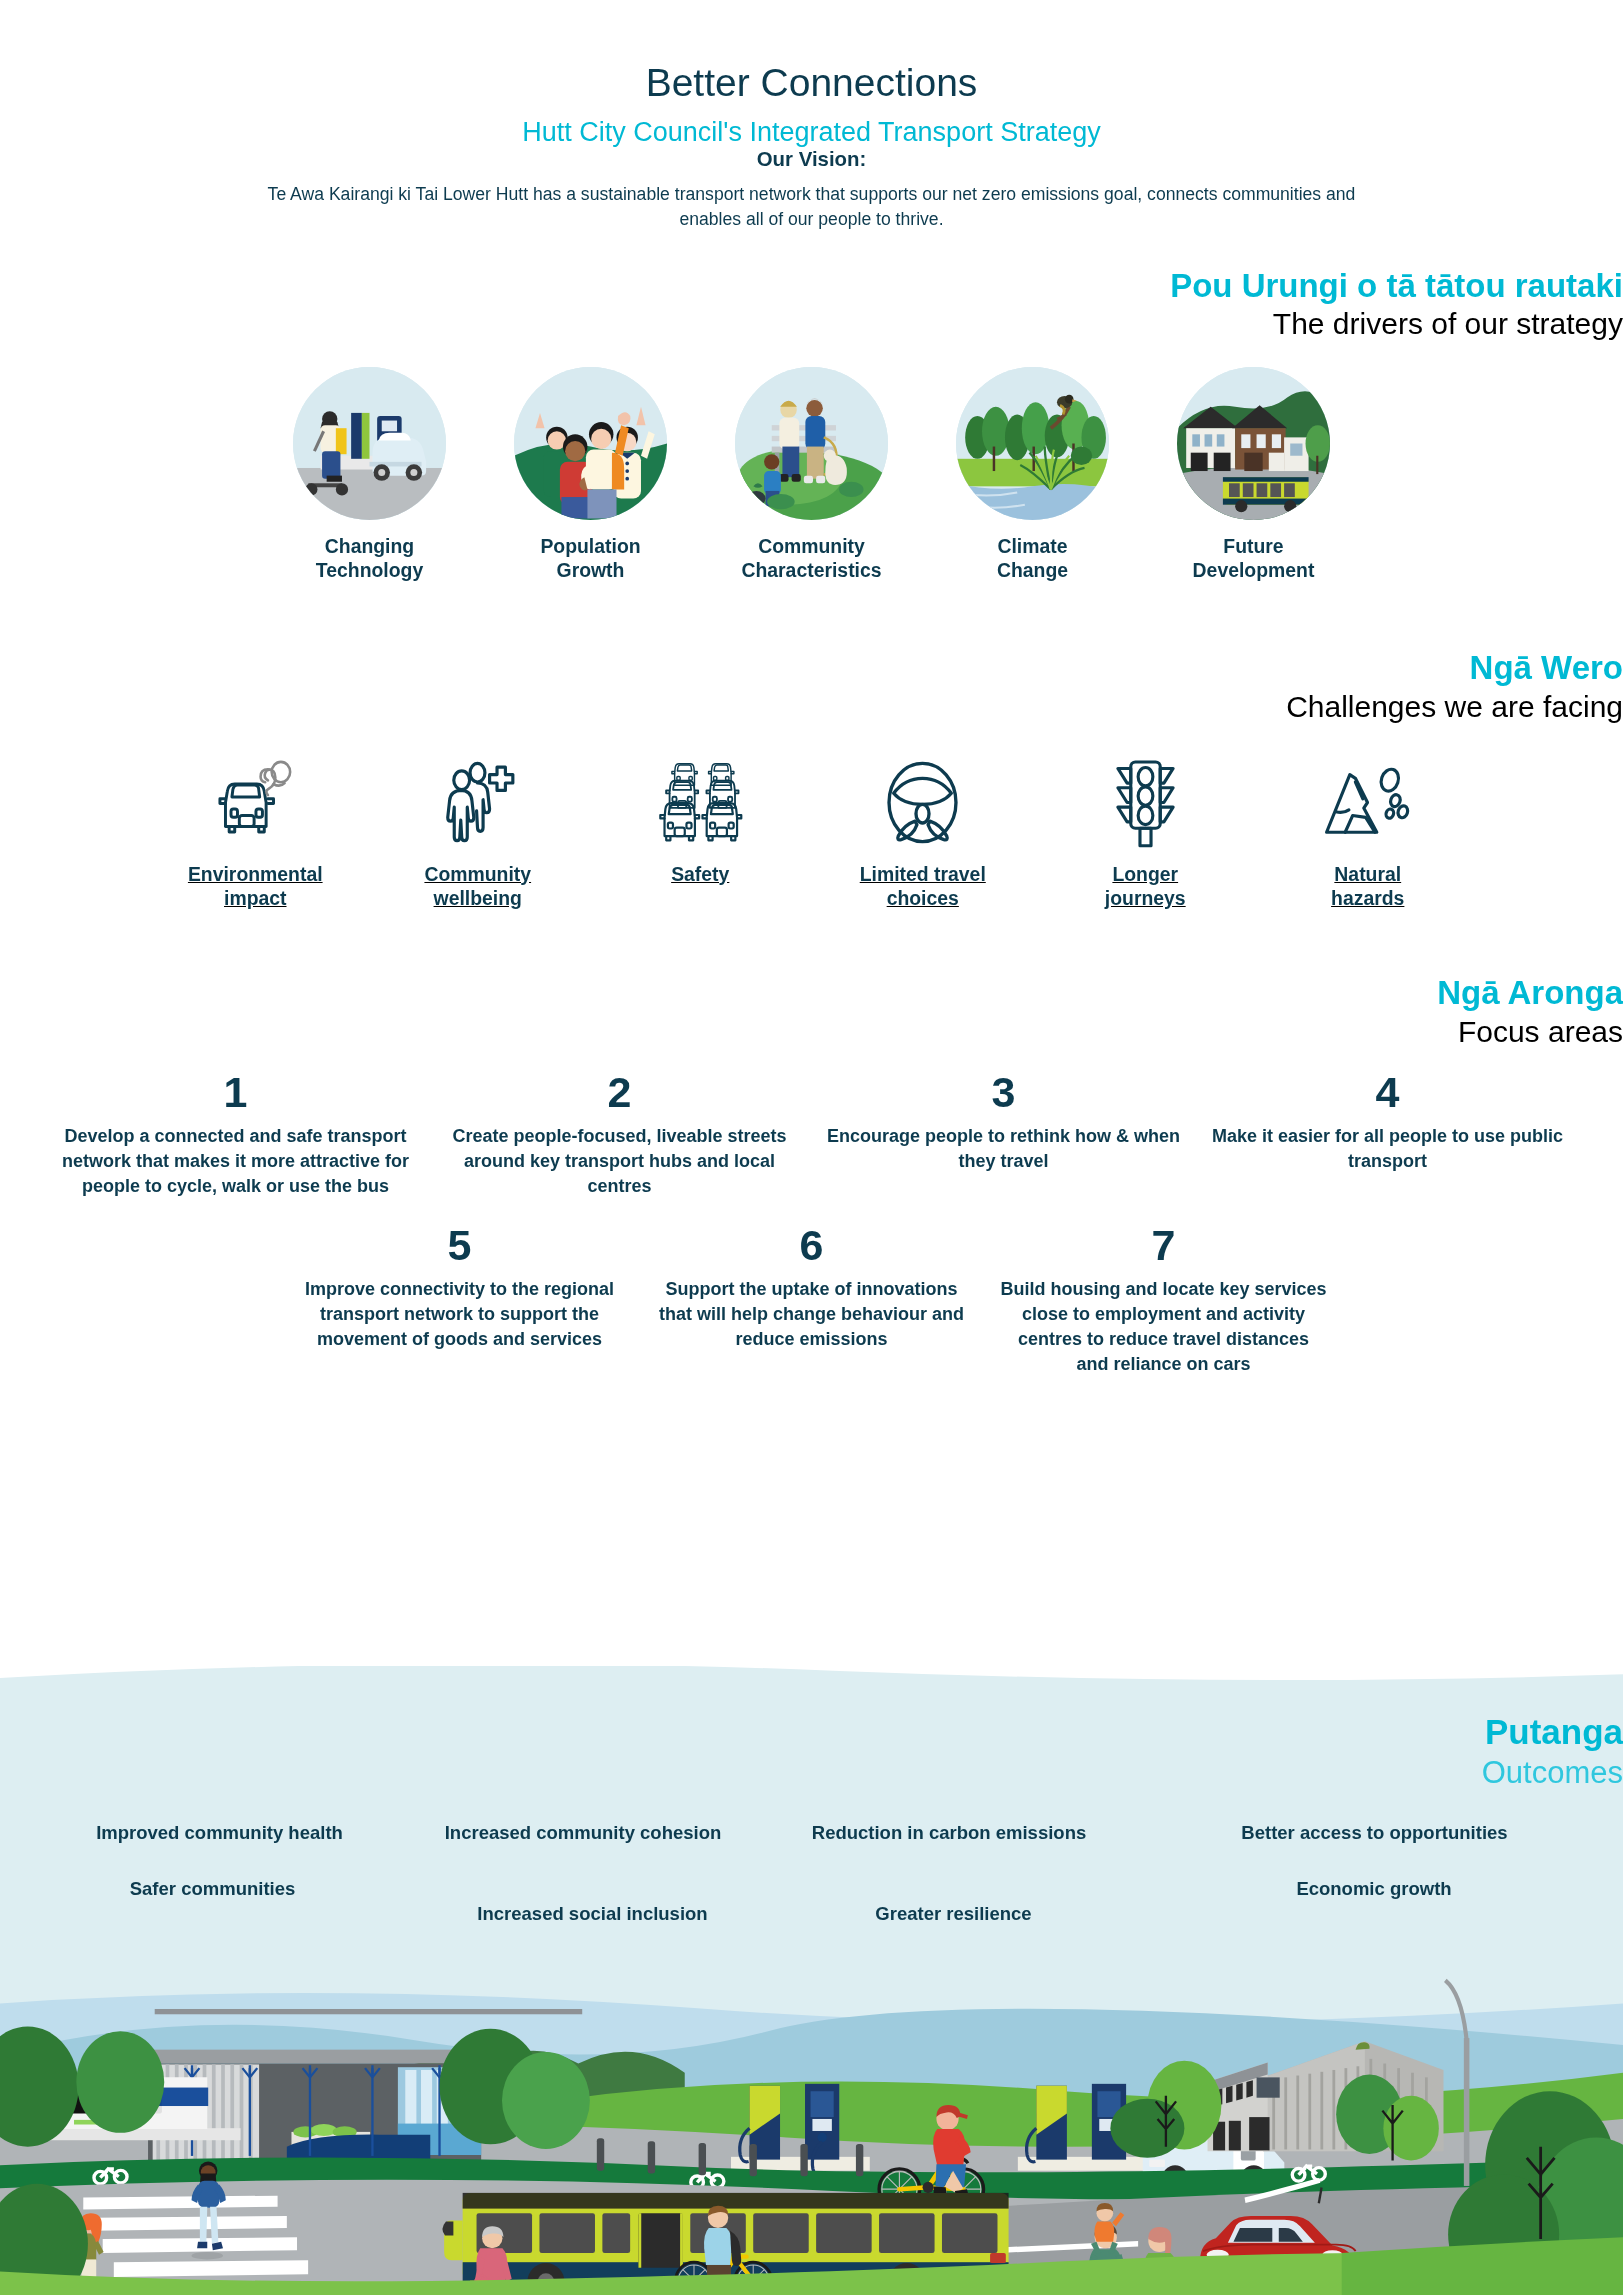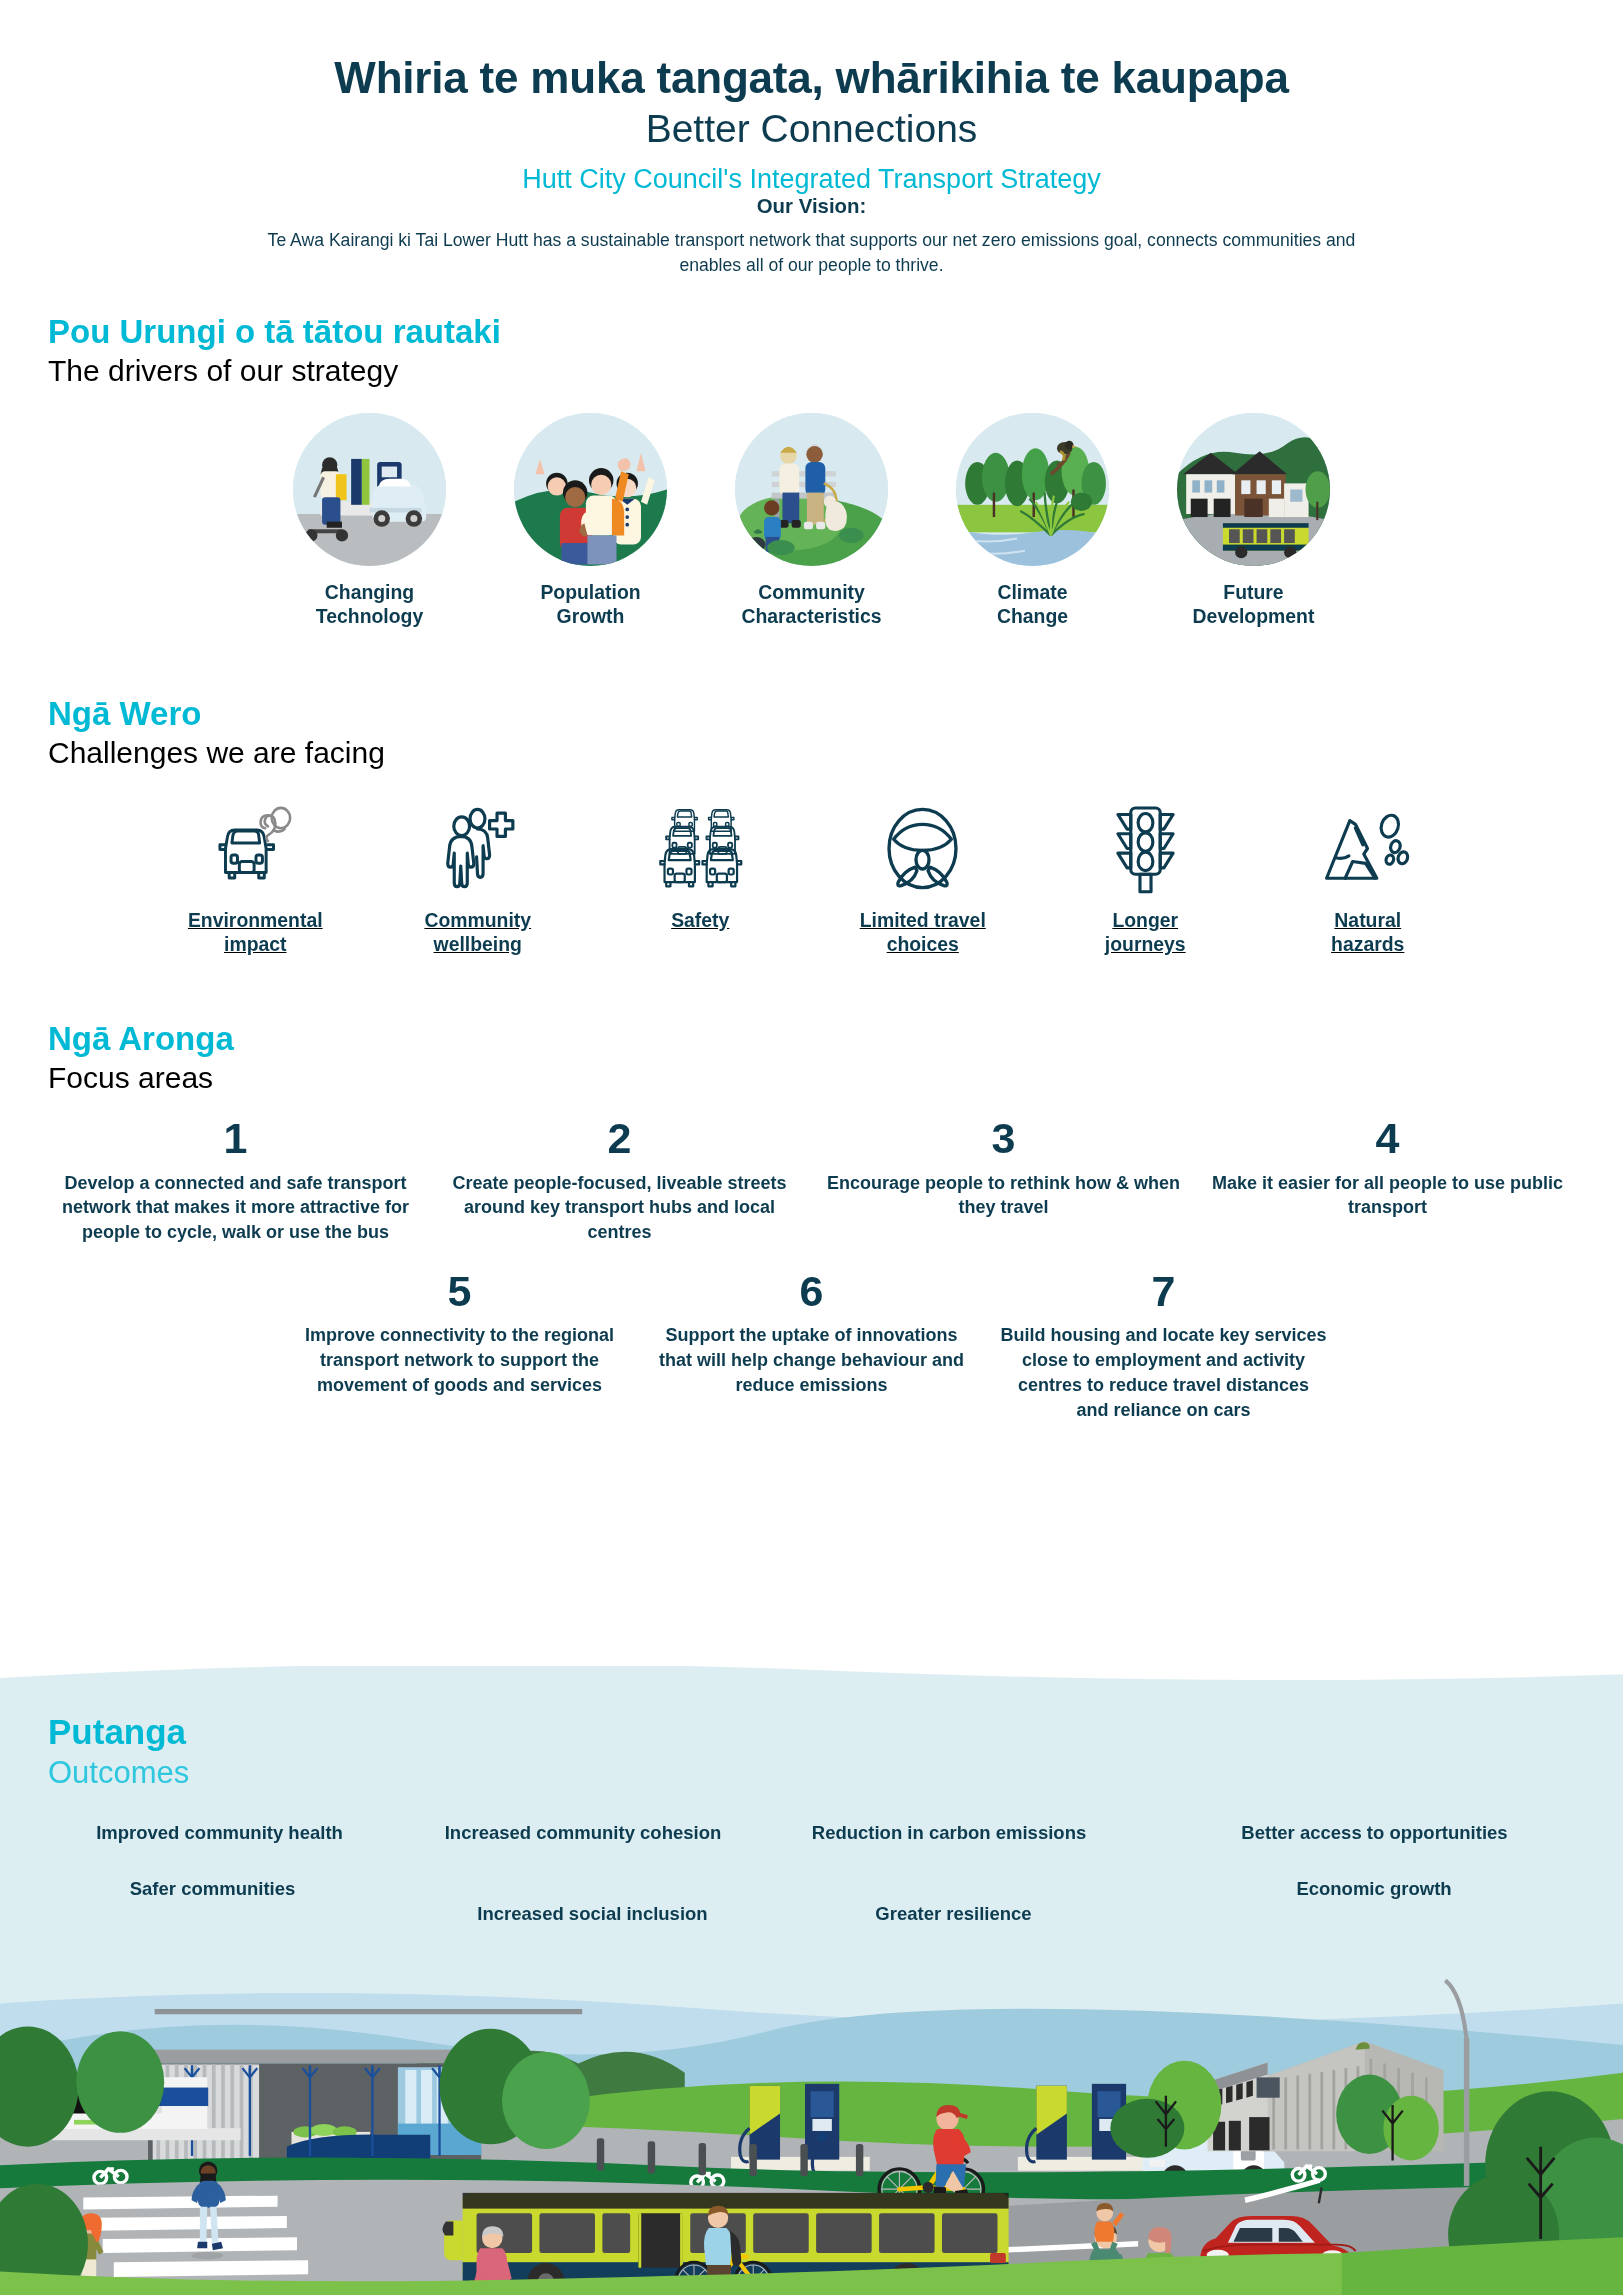--- a/index.html
+++ b/index.html
@@ -28,21 +28,21 @@
 
   
   .vision { text-align: center; }
   .vision-label { font-size: 20.4px; font-weight: 700; color: #0d3b4f; }
   .vision-text {
     font-size: 17.6px; color: #0d3b4f; line-height: 1.42;
     margin: 10.2px auto 0; width: 1111px;
   }
 
   
-  .sec-head { text-align: left; padding-left: 48px; }
+  .sec-head { text-align: right; padding-left: 48px; }
   .sec-mi {
     font-size: 33px; font-weight: 700; color: #00b9d4; line-height: 1.12;
   }
   .sec-en {
     font-size: 30px; font-weight: 400; color: #000000; line-height: 1.18;
     margin-top: 1.9px;
   }
 
   
   #drivers-head { margin-top: 36px; }
@@ -121,21 +121,20 @@
     width: 1623px; height: 347px; overflow: hidden; z-index: 2;
   }
   .scene svg { display:block; width: 1623px; height: 347px; }
 </style>
 </head>
 <body>
 
 <div id="page">
 
   <div class="header">
-    <div class="title-mi">Whiria te muka tangata, whārikihia te kaupapa</div>
     <div class="title-en">Better Connections</div>
     <div class="subtitle">Hutt City Council's Integrated Transport Strategy</div>
   </div>
 
   <div class="vision">
     <div class="vision-label">Our Vision:</div>
     <div class="vision-text">Te Awa Kairangi ki Tai Lower Hutt has a sustainable transport network that supports our net zero emissions goal, connects communities and enables all of our people to thrive.</div>
   </div>
 
   <div class="sec-head" id="drivers-head">

